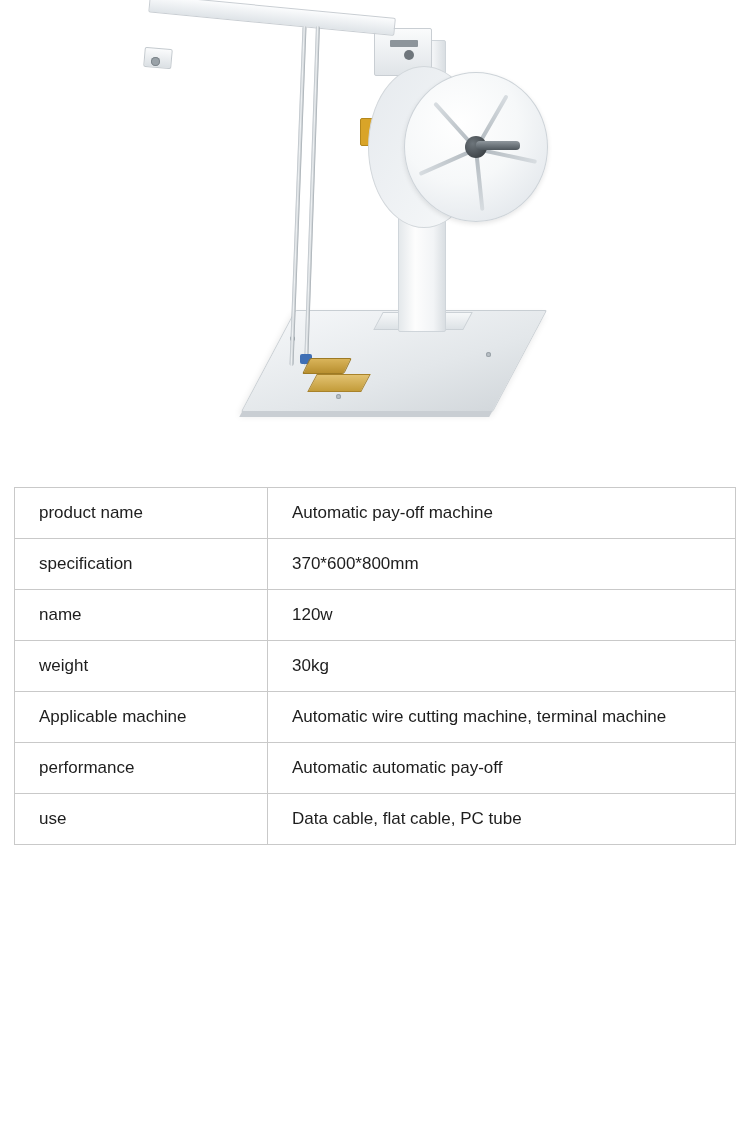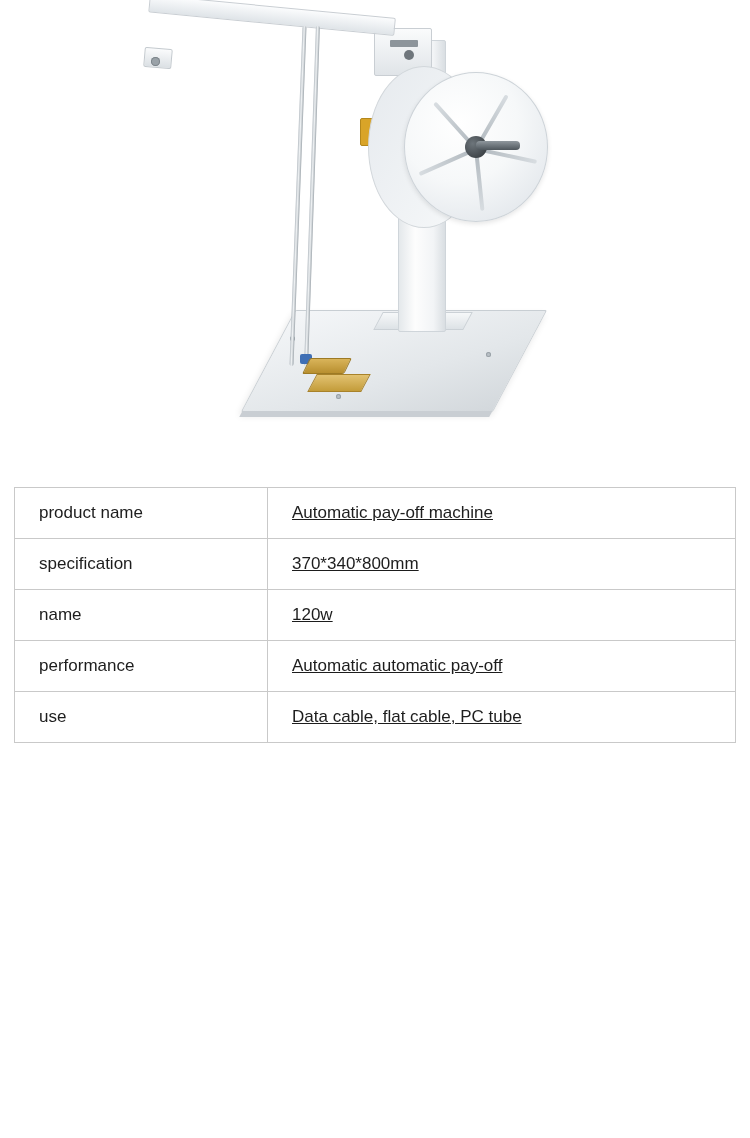--- a/index.html
+++ b/index.html
@@ -278,21 +278,20 @@
     font-size: 17px;
     color: #1d1d1d;
     vertical-align: middle;
     font-weight: 400;
   }
   table.spec td.key {
     width: 228px;
   }
   table.spec td.val {
     padding-left: 24px;
-    text-decoration: underline;
   }
 </style>
 </head>
 <body>
 
 <div class="page">
 
   <div class="photo">
 
     <div class="base-plate"></div>
@@ -337,25 +336,33 @@
 
   <div class="table-wrap">
     <table class="spec">
       <tbody>
         <tr>
           <td class="key">product name</td>
           <td class="val">Automatic pay-off machine</td>
         </tr>
         <tr>
           <td class="key">specification</td>
-          <td class="val">370*340*800mm</td>
+          <td class="val">370*600*800mm</td>
         </tr>
         <tr>
           <td class="key">name</td>
           <td class="val">120w</td>
+        </tr>
+        <tr>
+          <td class="key">weight</td>
+          <td class="val">30kg</td>
+        </tr>
+        <tr>
+          <td class="key">Applicable machine</td>
+          <td class="val">Automatic wire cutting machine, terminal machine</td>
         </tr>
         <tr>
           <td class="key">performance</td>
           <td class="val">Automatic automatic pay-off</td>
         </tr>
         <tr>
           <td class="key">use</td>
           <td class="val">Data cable, flat cable, PC tube</td>
         </tr>
       </tbody>

